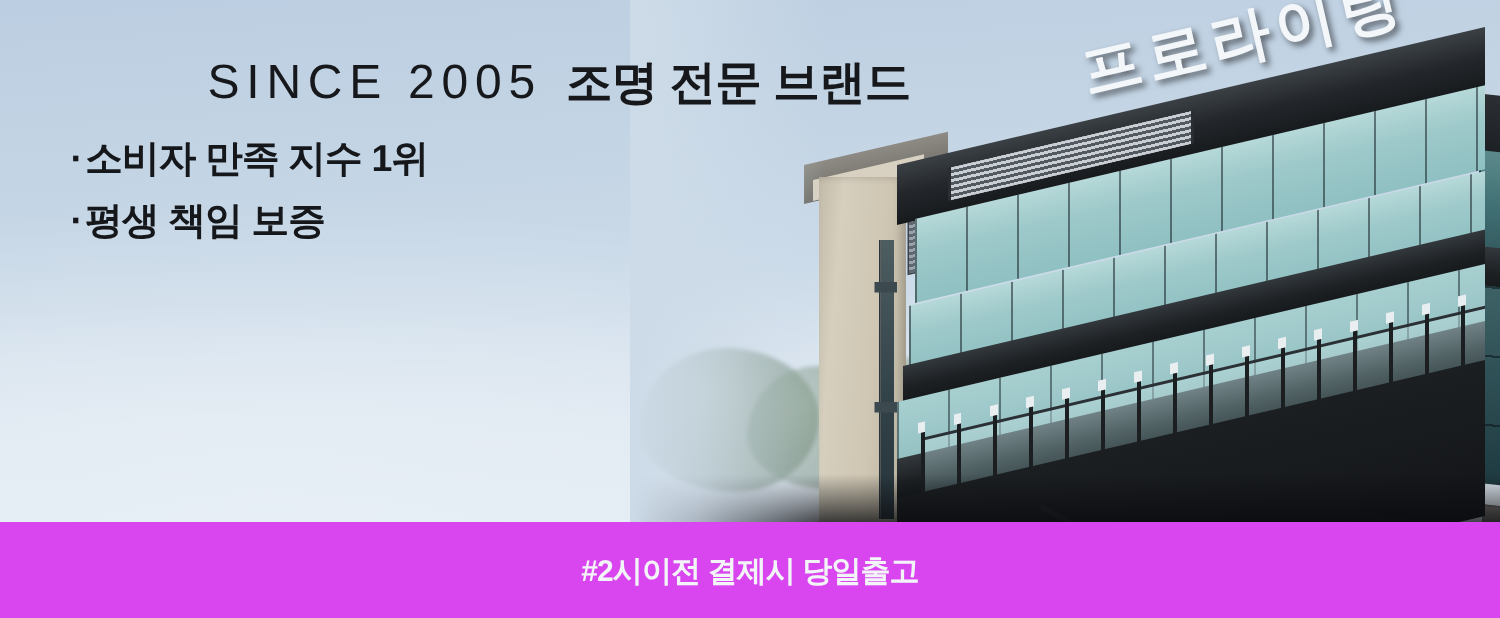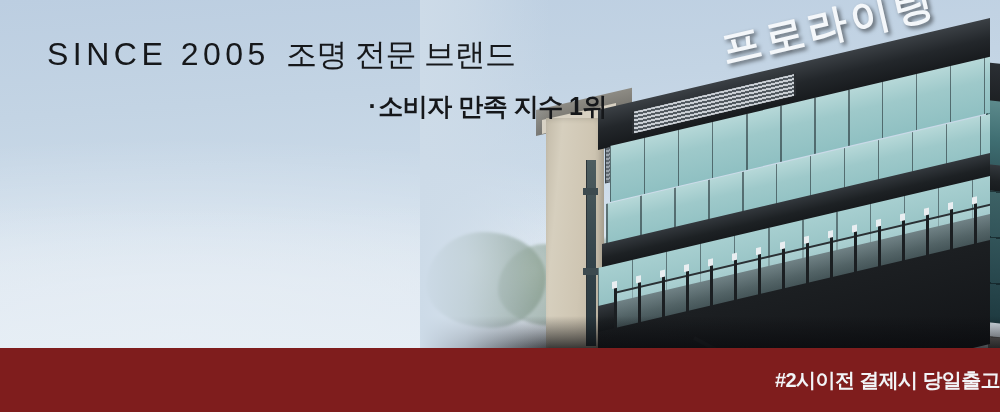--- a/index.html
+++ b/index.html
@@ -302,72 +302,72 @@
   .copy {
     position: absolute;
     left: 47px; top: 38px;
     width: 560px;
   }
   .kicker {
     display: flex;
     align-items: baseline;
     gap: 16px;
     white-space: nowrap;
+    justify-content: flex-end;
   }
   .kicker-en {
     font-size: 32px;
     font-weight: 300;
     letter-spacing: 4.5px;
     color: #16181b;
     line-height: 1;
   }
   .kicker-ko {
     font-size: 31px;
-    font-weight: 400;
+    font-weight: 700;
     letter-spacing: -0.5px;
     color: #16181b;
     line-height: 1;
   }
   .brand {
     margin-top: 12px;
     font-size: 57px;
     font-weight: 800;
     letter-spacing: 4px;
     color: #0c0e10;
     line-height: 1.05;
     white-space: nowrap;
   }
   .bullets {
     list-style: none;
     padding: 0;
-    text-align: right;
   }
   .bullets li {
     font-size: 25px;
     font-weight: 700;
     color: #15171a;
     letter-spacing: -0.5px;
     line-height: 1.62;
     white-space: nowrap;
   }
   .bullets li .dot {
     font-weight: 700;
     margin-right: 2px;
   }
 
   
   .bottombar {
     position: absolute;
     left: 0; bottom: 0;
     width: 1000px;
     height: 64px;
-    background: #7f1d1d;
+    background: #d946ef;
     display: flex;
     align-items: center;
-    justify-content: flex-end;
+    justify-content: center;
     gap: 54px;
   }
   .bottombar .item {
     font-size: 20px;
     font-weight: 700;
     color: #f2f4f7;
     letter-spacing: -0.6px;
     white-space: nowrap;
   }
 </style>
@@ -436,20 +436,23 @@
 
   <div class="copy">
     <div class="kicker">
       <span class="kicker-en">SINCE 2005</span>
       <span class="kicker-ko">조명 전문 브랜드</span>
     </div>
     <ul class="bullets">
       <li>
         <span class="dot">·</span><span>소비자 만족 지수 1위</span>
       </li>
+      <li>
+        <span class="dot">·</span><span>평생 책임 보증</span>
+      </li>
     </ul>
   </div>
 
   <div class="bottombar">
     <span class="item">#2시이전 결제시 당일출고</span>
   </div>
 
 </div>
 
 </body></html>

